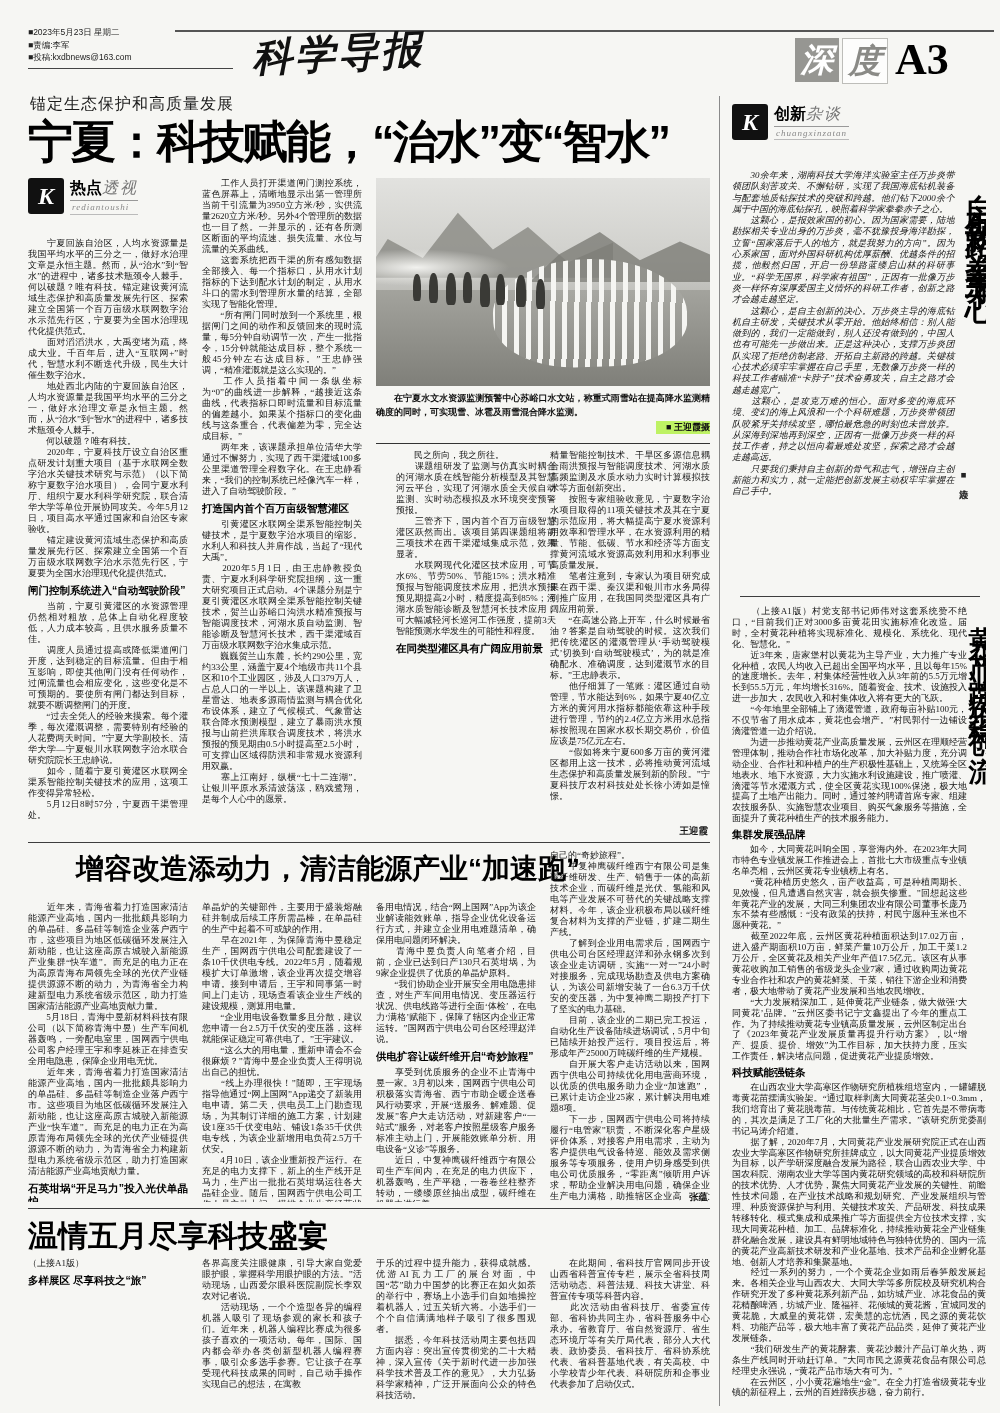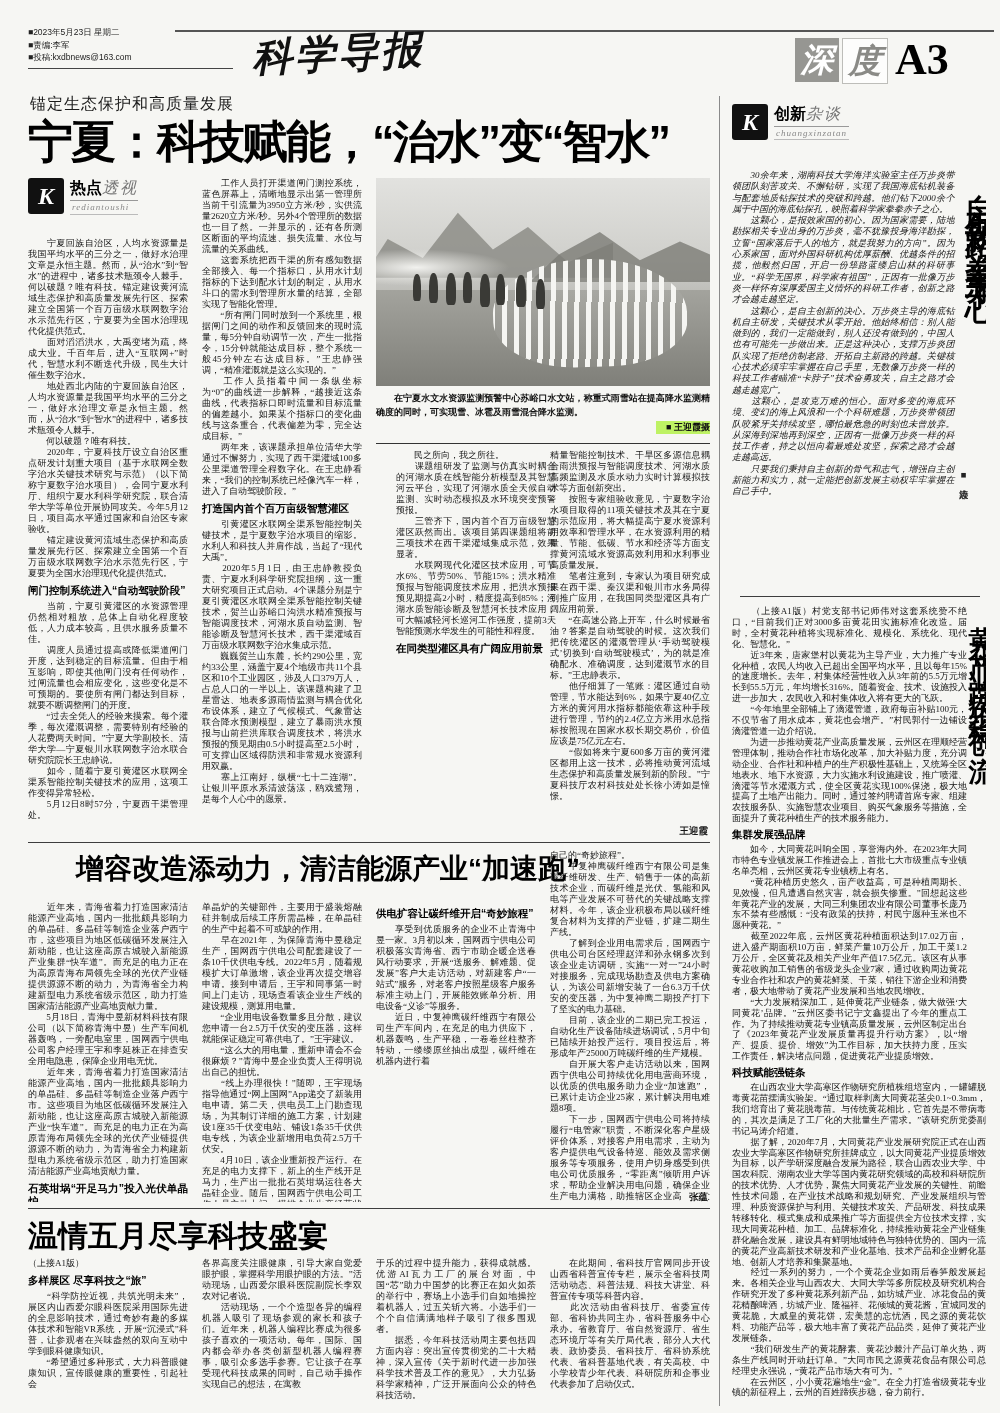--- a/index.html
+++ b/index.html
@@ -197,20 +197,23 @@
 <div class="col" style="left:202px;top:902px;width:160px;height:300px;">
   <div class="txt">单晶炉的关键部件，主要用于盛装熔融硅并制成后续工序所需晶棒，在单晶硅的生产中起着不可或缺的作用。
 　　早在2021年，为保障青海中昱稳定生产，国网西宁供电公司配套建设了一条10千伏供电专线。2022年5月，随着规模扩大订单激增，该企业再次提交增容申请。接到申请后，王宇和同事第一时间上门走访，现场查看该企业生产线的建设规模，测算用电量。
 　　“企业用电设备数量多且分散，建议您申请一台2.5万千伏安的变压器，这样就能保证稳定可靠供电了。”王宇建议。
 　　“这么大的用电量，重新申请会不会很麻烦？”青海中昱企业负责人王得明说出自己的担忧。
 　　“线上办理很快！”随即，王宇现场指导他通过“网上国网”App递交了新装用电申请。第二天，供电员工上门勘查现场，为其制订详细的施工方案，计划建设1座35千伏变电站、铺设1条35千伏供电专线，为该企业新增用电负荷2.5万千伏安。
 　　4月10日，该企业重新投产运行。在充足的电力支撑下，新上的生产线开足马力，生产出一批批石英坩埚运往各大晶硅企业。随后，国网西宁供电公司工作人员主动上门，摸排企业生产经营状况和主要设</div>
 </div>
 
 <div class="col" style="left:376px;top:902px;width:160px;height:300px;">
+  <div class="txt">备用电情况，结合“网上国网”App为该企业解读能效账单，指导企业优化设备运行方式，并建立企业用电难题清单，确保用电问题闭环解决。
+　　青海中昱负责人向笔者介绍，目前，企业已达到日产130只石英坩埚，为9家企业提供了优质的单晶炉原料。
+　　“我们协助企业开展安全用电隐患排查，对生产车间用电情况、变压器运行状况、供电线路等进行全面‘体检’，在电力‘满格’赋能下，保障了辖区内企业正常运转。”国网西宁供电公司台区经理赵洋说。</div>
   <div class="sub">供电扩容让碳纤维开启“奇妙旅程”</div>
   <div class="txt">　　享受到优质服务的企业不止青海中昱一家。3月初以来，国网西宁供电公司积极落实青海省、西宁市助企暖企送春风行动要求，开展“送服务、解难题、促发展”客户大走访活动，对新建客户“一站式”服务，对老客户按照星级客户服务标准主动上门，开展能效账单分析、用电设备“义诊”等服务。
 　　近日，中复神鹰碳纤维西宁有限公司生产车间内，在充足的电力供应下，机器轰鸣，生产平稳，一卷卷丝柱整齐转动，一缕缕原丝抽出成型，碳纤维在机器内进行着</div>
 </div>
 
 <div class="col" style="left:550px;top:850px;width:160px;height:352px;">
   <div class="txt">自己的“奇妙旅程”。
 　　中复神鹰碳纤维西宁有限公司是集碳纤维研发、生产、销售于一体的高新技术企业，而碳纤维是光伏、氢能和风电等产业发展不可替代的关键战略支撑材料。今年，该企业积极布局以碳纤维复合材料为支撑的产业链，扩建二期生产线。
 　　了解到企业用电需求后，国网西宁供电公司台区经理赵洋和孙永钢多次到该企业走访调研，实施“一对一”24小时对接服务，完成现场勘查及供电方案确认，为该公司新增安装了一台6.3万千伏安的变压器，为中复神鹰二期投产打下了坚实的电力基础。
 　　目前，该企业的二期已完工投运，自动化生产设备陆续进场调试，5月中旬已陆续开始投产运行。项目投运后，将形成年产25000万吨碳纤维的生产规模。
@@ -218,22 +221,20 @@
 　　下一步，国网西宁供电公司将持续履行“电管家”职责，不断深化客户星级评价体系，对接客户用电需求，主动为客户提供电气设备特巡、能效及需求侧服务等专项服务，使用户切身感受到供电公司优质服务，“零距离”倾听用户诉求，帮助企业解决用电问题，确保企业生产电力满格，助推辖区企业高质量发展。</div>
   <div class="byline">张蕴</div>
 </div>
 
 <div class="hr" style="left:28px;top:1208px;width:682px;"></div>
 <div class="abs h3">温情五月尽享科技盛宴</div>
 
 <div class="col" style="left:28px;top:1258px;width:160px;height:150px;">
   <div>（上接A1版）</div>
   <div class="sub">多样展区  尽享科技之“旅”</div>
-  <div class="txt">　　“科学防控近视，共筑光明未来”，展区内山西爱尔眼科医院采用国际先进的全息影响技术，通过奇妙有趣的多媒体技术和智能VR系统，开展“沉浸式”科普，让参观者在兴味盎然的双向互动中学到眼科健康知识。
-　　“希望通过多种形式，大力科普眼健康知识，宣传眼健康的重要性，引起社会</div>
 </div>
 <div class="col" style="left:202px;top:1258px;width:160px;height:150px;">
   <div class="txt">各界高度关注眼健康，引导大家自觉爱眼护眼，掌握科学用眼护眼的方法。”活动现场，山西爱尔眼科医院副院长李双农对记者说。
 　　活动现场，一个个造型各异的编程机器人吸引了现场参观的家长和孩子们。近年来，机器人编程比赛成为很多孩子喜欢的一项活动。每年，国际、国内都会举办各类创新型机器人编程赛事，吸引众多选手参赛。它让孩子在享受现代科技成果的同时，自己动手操作实现自己的想法，在寓教</div>
 </div>
 <div class="col" style="left:376px;top:1258px;width:160px;height:150px;">
   <div class="txt">于乐的过程中提升能力，获得成就感。优游AI瓦力工厂的展台对面，中国“芯”助力中国梦的比赛正在如火如荼的举行中，赛场上小选手们自如地操控着机器人，过五关斩六将。小选手们一个个自信满满地样子吸引了很多围观者。
 　　据悉，今年科技活动周主要包括四方面内容：突出宣传贯彻党的二十大精神，深入宣传《关于新时代进一步加强科学技术普及工作的意见》，大力弘扬科学家精神，广泛开展面向公众的特色科技活动。</div>
 </div>
 <div class="col" style="left:550px;top:1258px;width:160px;height:150px;">

